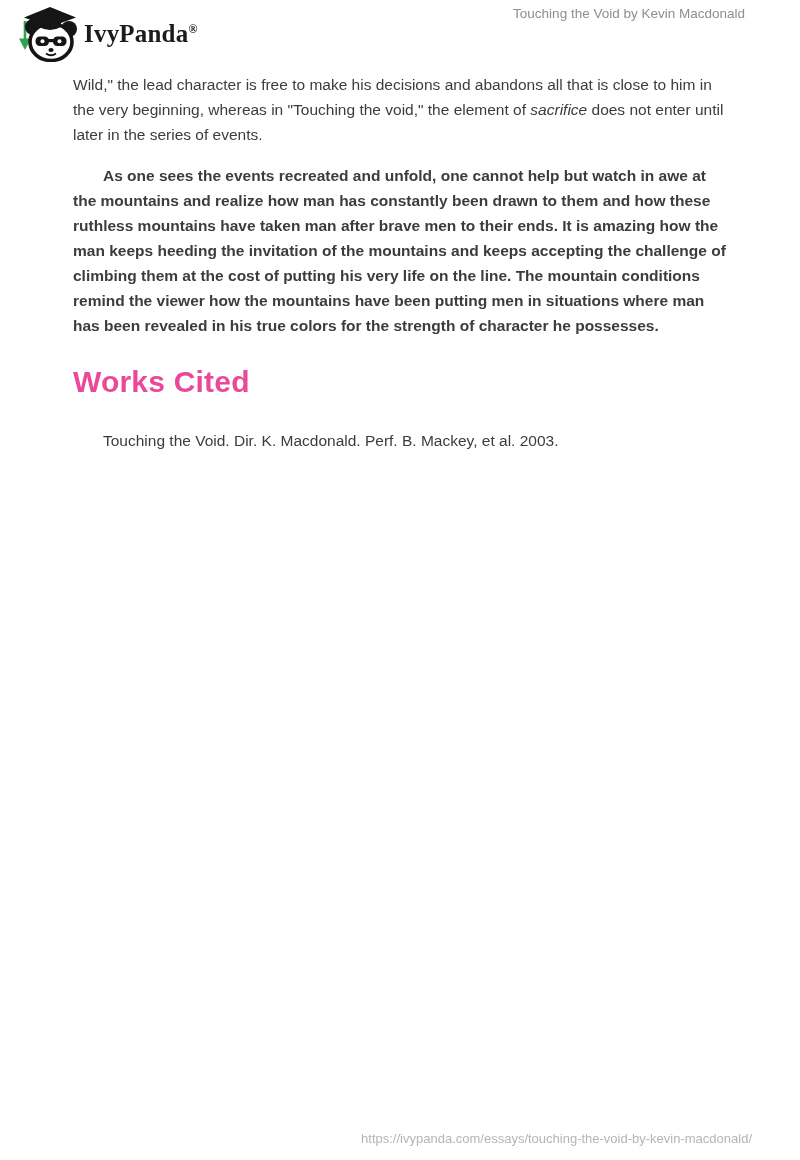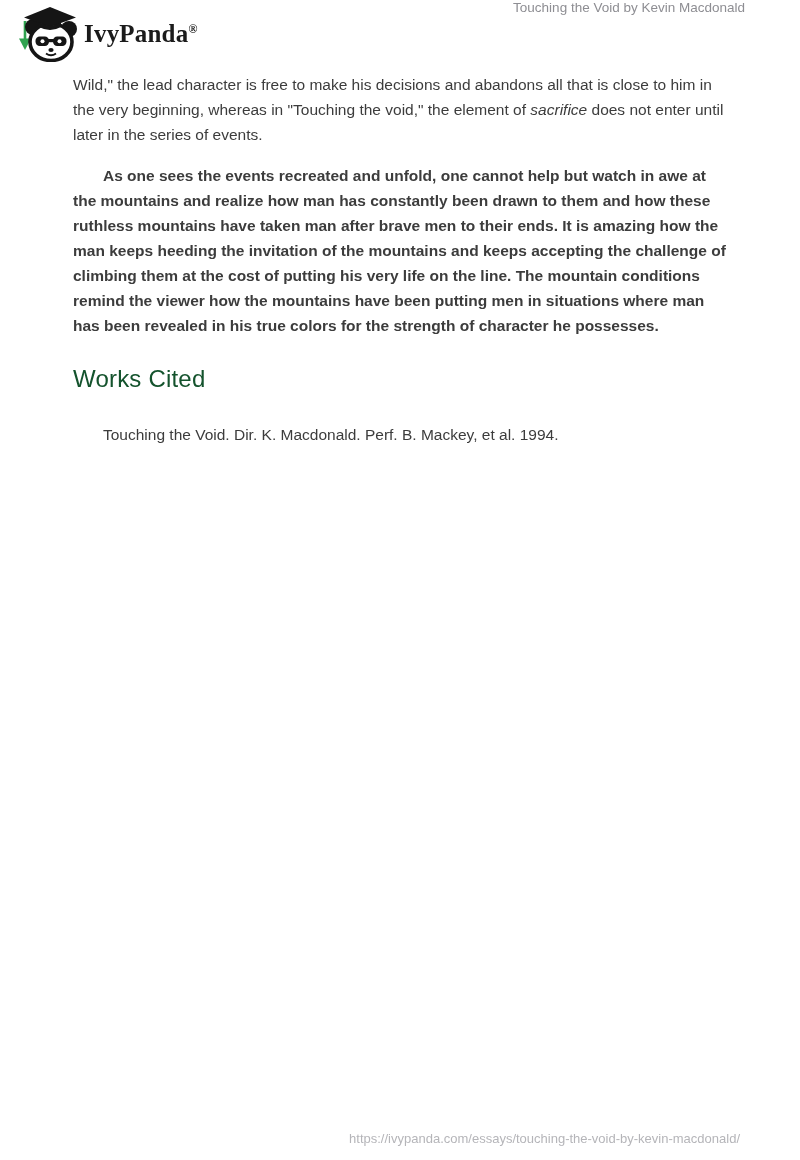--- a/index.html
+++ b/index.html
@@ -28,58 +28,58 @@
   }
   .logo-reg {
     font-family: "Liberation Serif", "DejaVu Serif", serif;
     font-size: 12px;
     font-weight: 700;
     color: #1b1b1b;
     vertical-align: super;
     line-height: 0;
   }
   .doc-title {
-    position: absolute; right: 31px; top: 0;
+    position: absolute; right: 31px; top: 6px;
     font-size: 13.5px;
     color: #8e8e93;
   }
   
   .content {
     position: absolute;
     left: 73px;
     top: 72px;
     width: 654px;
   }
   .para {
     font-size: 15.5px;
     line-height: 25px;
     color: #3c3c3c;
     margin-bottom: 16px;
   }
   .para.indent { text-indent: 30px; font-weight: bold; }
   .para em { }
   .works-cited {
-    font-size: 24px;
-    font-weight: 400;
-    color: #14532d;
+    font-size: 30px;
+    font-weight: 700;
+    color: #ec4899;
     margin-top: 27px;
     margin-bottom: 29px;
     letter-spacing: 0.2px;
   }
   .citation {
     font-size: 15.5px;
     line-height: 25px;
     color: #3c3c3c;
     padding-left: 30px;
   }
   
   .footer-url {
     position: absolute;
     top: 1131px;
-    right: 36px;
+    right: 24px;
     font-size: 13px;
     color: #b5b5b9;
   }
 </style>
 </head>
 <body>
 
 <div class="page">
 
   <div class="header">
@@ -116,18 +116,18 @@
     <div class="doc-title">Touching the Void by Kevin Macdonald</div>
   </div>
 
   <div class="content">
     <p class="para"><span>Wild," the lead character is free to make his decisions and abandons all that is close to him in the very beginning, whereas in "Touching the void," the element of </span><em>sacrifice</em><span> does not enter until later in the series of events.</span></p>
 
     <p class="para indent">As one sees the events recreated and unfold, one cannot help but watch in awe at the mountains and realize how man has constantly been drawn to them and how these ruthless mountains have taken man after brave men to their ends. It is amazing how the man keeps heeding the invitation of the mountains and keeps accepting the challenge of climbing them at the cost of putting his very life on the line. The mountain conditions remind the viewer how the mountains have been putting men in situations where man has been revealed in his true colors for the strength of character he possesses.</p>
 
     <h1 class="works-cited">Works Cited</h1>
 
-    <p class="citation">Touching the Void. Dir. K. Macdonald. Perf. B. Mackey, et al. 1994.</p>
+    <p class="citation">Touching the Void. Dir. K. Macdonald. Perf. B. Mackey, et al. 2003.</p>
   </div>
 
   <div class="footer-url">https://ivypanda.com/essays/touching-the-void-by-kevin-macdonald/</div>
 
 </div>
 
 </body></html>

